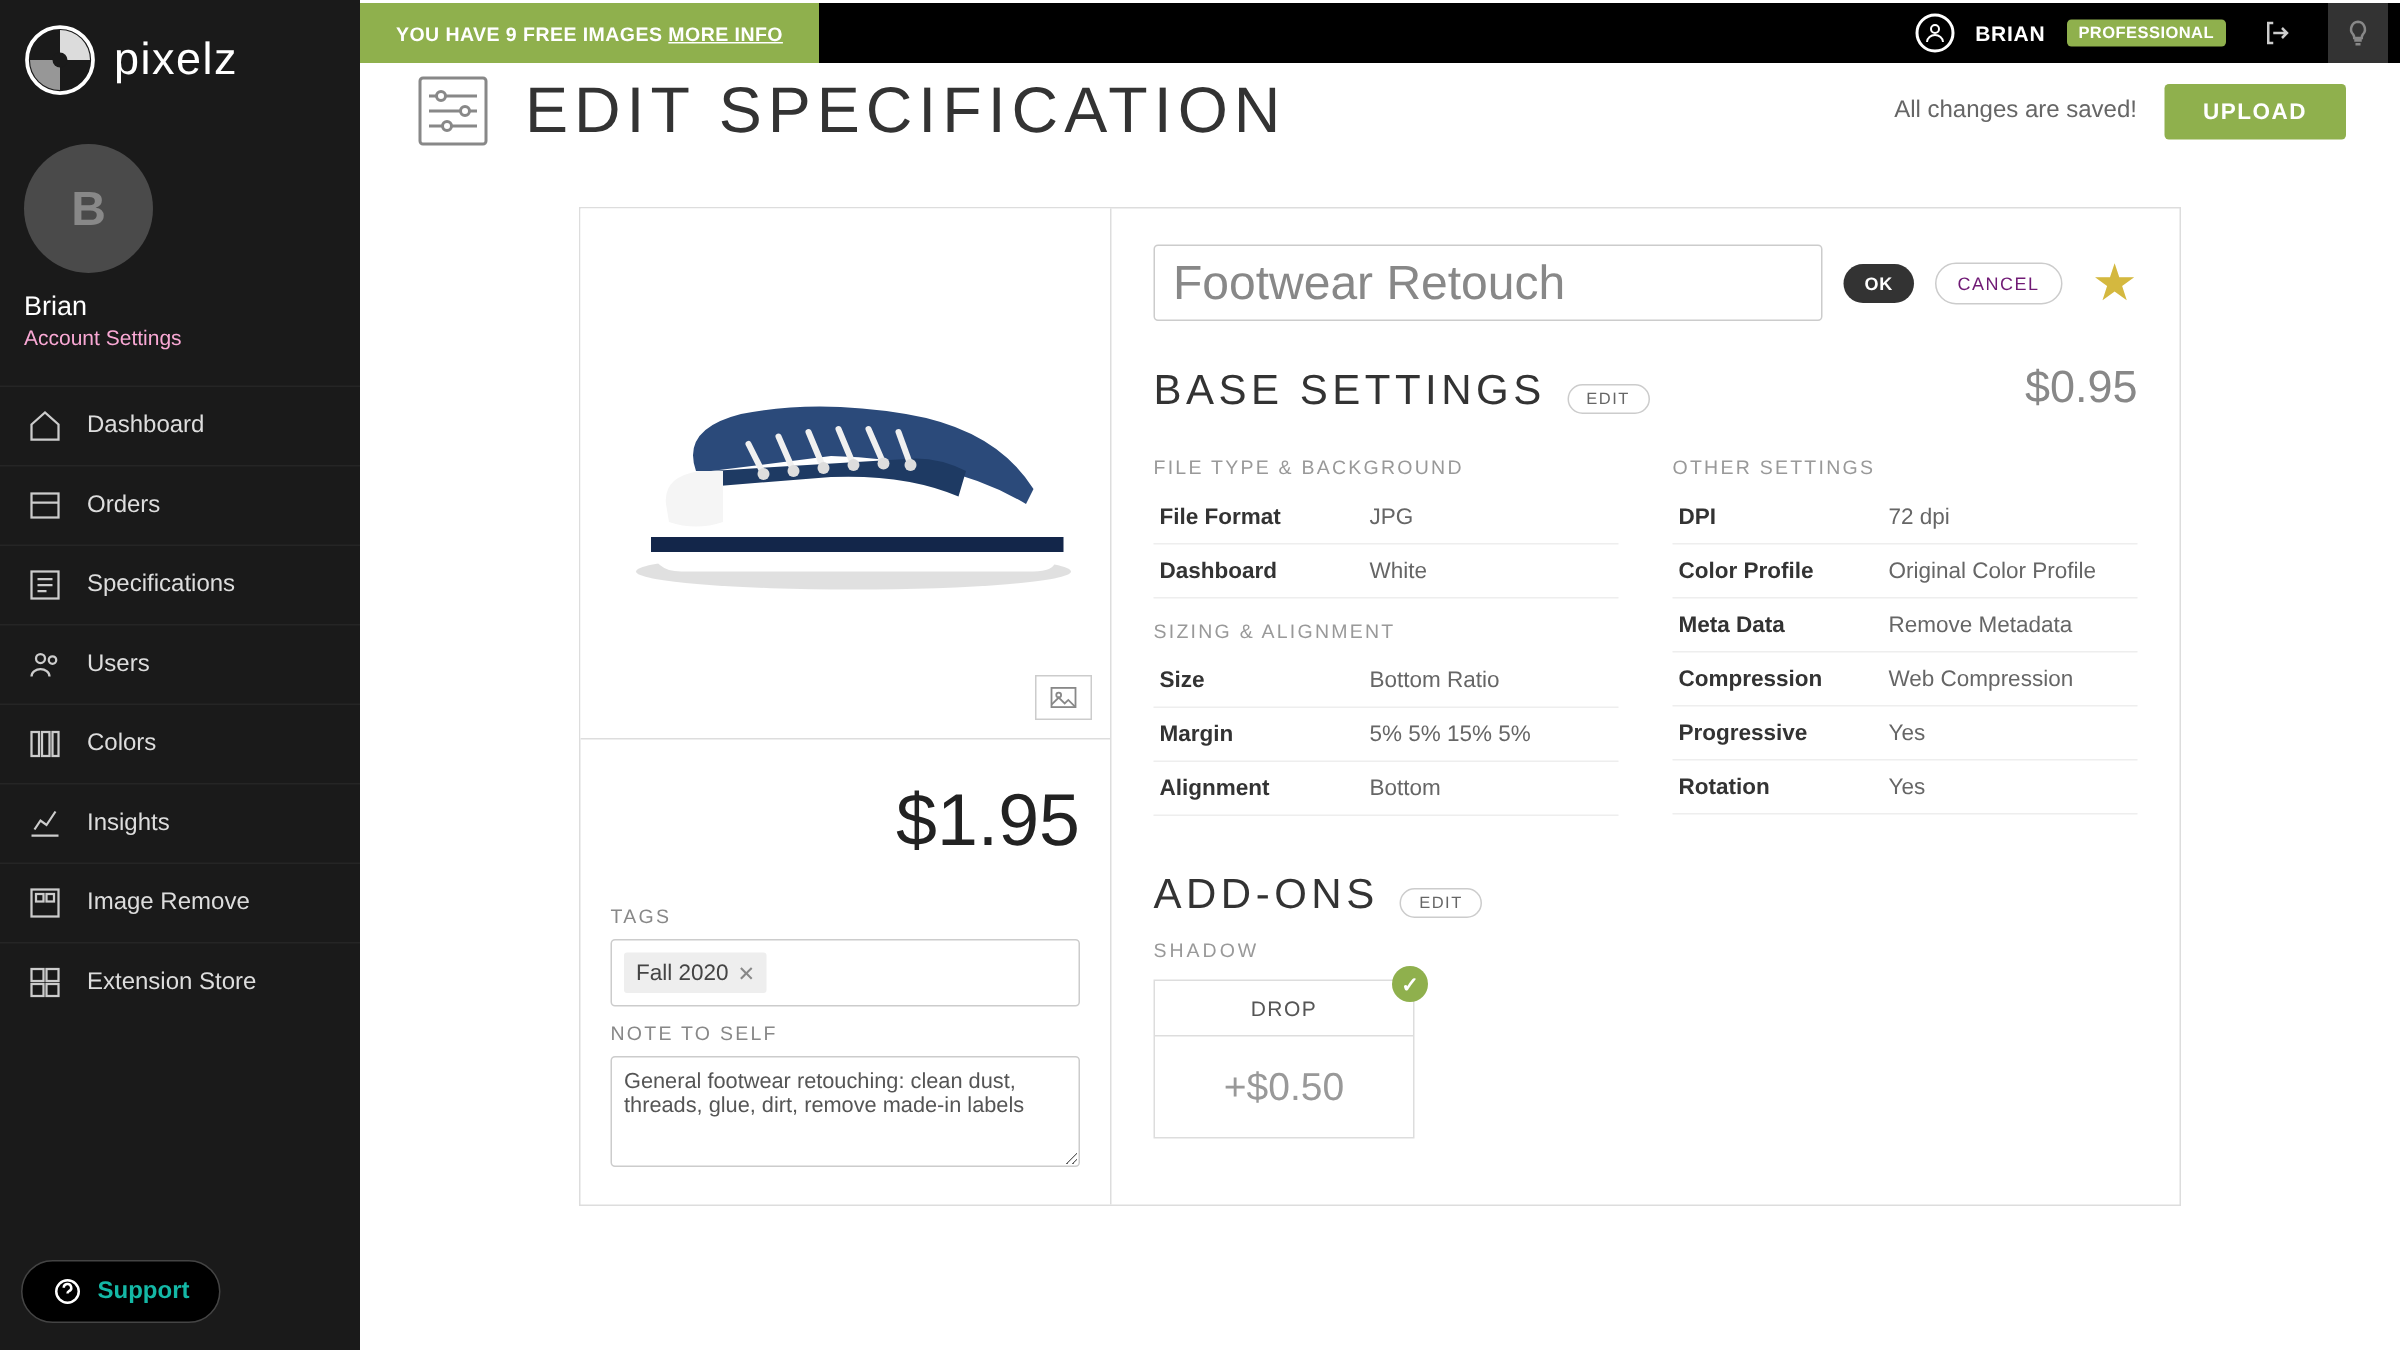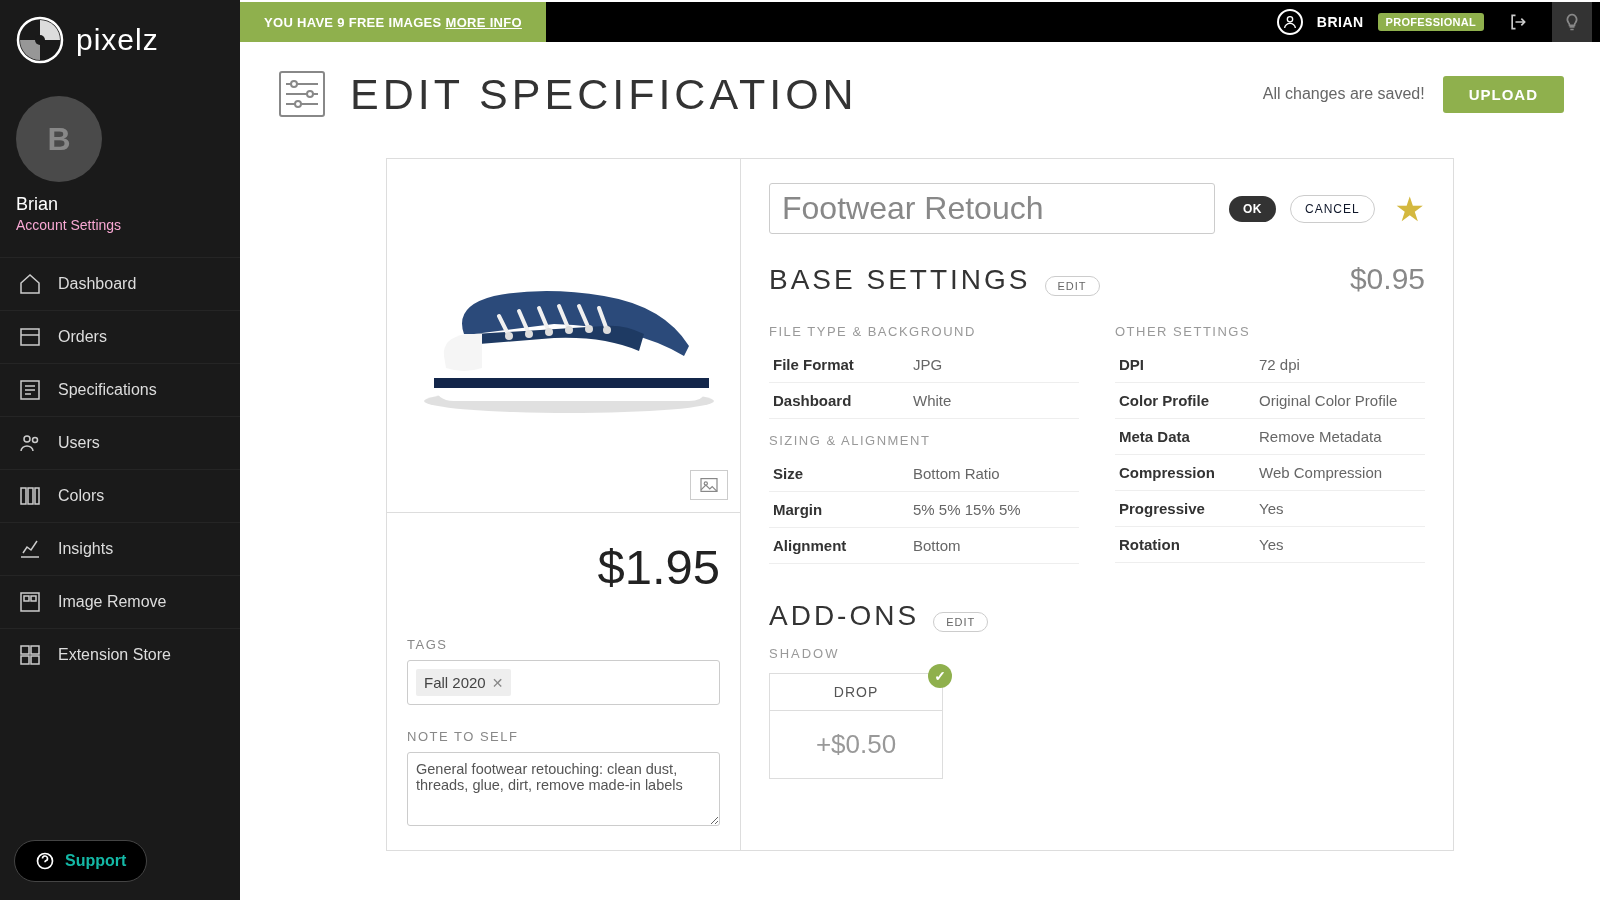--- a/index.html
+++ b/index.html
@@ -19,47 +19,47 @@
 .logo-mark{width:48px;height:48px}
 .logo-text{font-size:30px;font-weight:300;letter-spacing:1px;color:#fff}
 .profile{padding:16px}
 .avatar-lg{width:86px;height:86px;border-radius:50%;background:#4a4a4a;display:flex;align-items:center;justify-content:center;font-size:32px;color:#888;font-weight:600}
 .profile-name{margin-top:12px;font-size:18px;font-weight:500}
 .profile-sub{font-size:14px;color:#f9a8d4;margin-top:2px}
 .nav{display:flex;flex-direction:column;margin-top:8px}
 .nav-item{display:flex;align-items:center;gap:16px;padding:14px 18px;cursor:pointer;font-size:16px;color:#ddd;border-top:1px solid rgba(255,255,255,.05)}
 .nav-icon{width:24px;height:24px;flex-shrink:0}
 .support-btn{position:absolute;bottom:18px;left:14px;background:#000;border:1px solid #444;border-radius:24px;padding:10px 20px;display:flex;align-items:center;gap:10px;font-size:16px;font-weight:600;color:#14b8a6;cursor:pointer}
-.main{flex:1;padding-top:40px;height:100%;overflow:hidden;background:#fff}
+.main{flex:1;padding-top:20px;height:100%;overflow:hidden;background:#fff}
 .header{display:flex;align-items:center;padding:28px 36px 18px}
 .header-icon{width:52px;height:52px;margin-right:22px}
 .header-title{font-size:43px;font-weight:300;letter-spacing:4px;color:#333}
 .header-right{margin-left:auto;display:flex;align-items:center;gap:18px}
 .saved-text{color:#666;font-size:16px}
 .upload-btn{background:#8fb04d;color:#fff;border:none;padding:10px 26px;font-size:15px;font-weight:600;letter-spacing:1px;border-radius:3px;cursor:pointer}
 .content{display:flex;justify-content:center;padding:20px 36px}
 .card{display:flex;border:1px solid #ddd;background:#fff;width:1068px}
 .card-left{width:354px;border-right:1px solid #ddd;display:flex;flex-direction:column}
 .preview{height:354px;border-bottom:1px solid #ddd;position:relative;display:flex;align-items:center;justify-content:center;background:#fff}
 .shoe{width:320px;height:160px}
 .img-icon-box{position:absolute;bottom:12px;right:12px;width:38px;height:30px;border:1px solid #ccc;background:#fff;display:flex;align-items:center;justify-content:center;cursor:pointer}
 .price-box{padding:26px 20px 10px;text-align:right}
 .price-main{font-size:49px;font-weight:400;color:#222}
 .price-sub{font-size:18px;color:#444}
 .meta{padding:8px 20px 20px}
-.meta-label{font-size:13px;color:#888;letter-spacing:1.5px;margin-bottom:8px;margin-top:24px}
+.meta-label{font-size:13px;color:#888;letter-spacing:1.5px;margin-bottom:8px;margin-top:10px}
 .tag-input{border:1px solid #ccc;border-radius:3px;padding:8px;min-height:44px}
 .tag{display:inline-flex;align-items:center;background:#eee;padding:5px 8px;border-radius:2px;font-size:15px;color:#444}
 .tag-x{margin-left:6px;color:#888;cursor:pointer;font-size:14px}
 .note{width:100%;border:1px solid #ccc;border-radius:3px;padding:8px;font-size:14.5px;color:#555;height:74px;resize:both;font-family:inherit}
 .card-right{flex:1;padding:24px 28px}
 .name-row{display:flex;align-items:center;gap:14px;margin-bottom:28px}
 .name-input{flex:0 0 440px;font-size:32px;color:#888;border:1px solid #ccc;padding:6px 12px;border-radius:3px;font-weight:300}
 .ok-btn{background:#333;color:#fff;border:none;padding:6px 14px;border-radius:14px;font-size:12px;font-weight:700;letter-spacing:.5px;cursor:pointer}
-.cancel-btn{background:#fff;border:1px solid #ccc;padding:6px 14px;border-radius:14px;font-size:12px;font-weight:500;letter-spacing:1px;cursor:pointer;color:#0f172a}
+.cancel-btn{background:#fff;border:1px solid #ccc;padding:6px 14px;border-radius:14px;font-size:12px;font-weight:500;letter-spacing:1px;cursor:pointer;color:#701a75}
 .star{margin-left:auto;font-size:34px;color:#d4b83f;cursor:pointer}
 .section-head{display:flex;align-items:flex-end;gap:14px;margin-bottom:14px}
 .section-title{font-size:28px;font-weight:400;letter-spacing:3px;color:#333}
 .edit-pill{border:1px solid #ccc;padding:3px 12px;border-radius:12px;font-size:11px;letter-spacing:1px;color:#666;cursor:pointer}
 .section-price{margin-left:auto;font-size:30px;color:#888;font-weight:300}
 .cols{display:flex;gap:36px}
 .col{flex:1}
 .group-label{font-size:13px;color:#999;letter-spacing:1.5px;margin:14px 0 8px}
 .setting-row{display:flex;padding:9px 4px;border-bottom:1px solid #eee;font-size:15px}
 .setting-key{width:140px;color:#333;font-weight:600}

